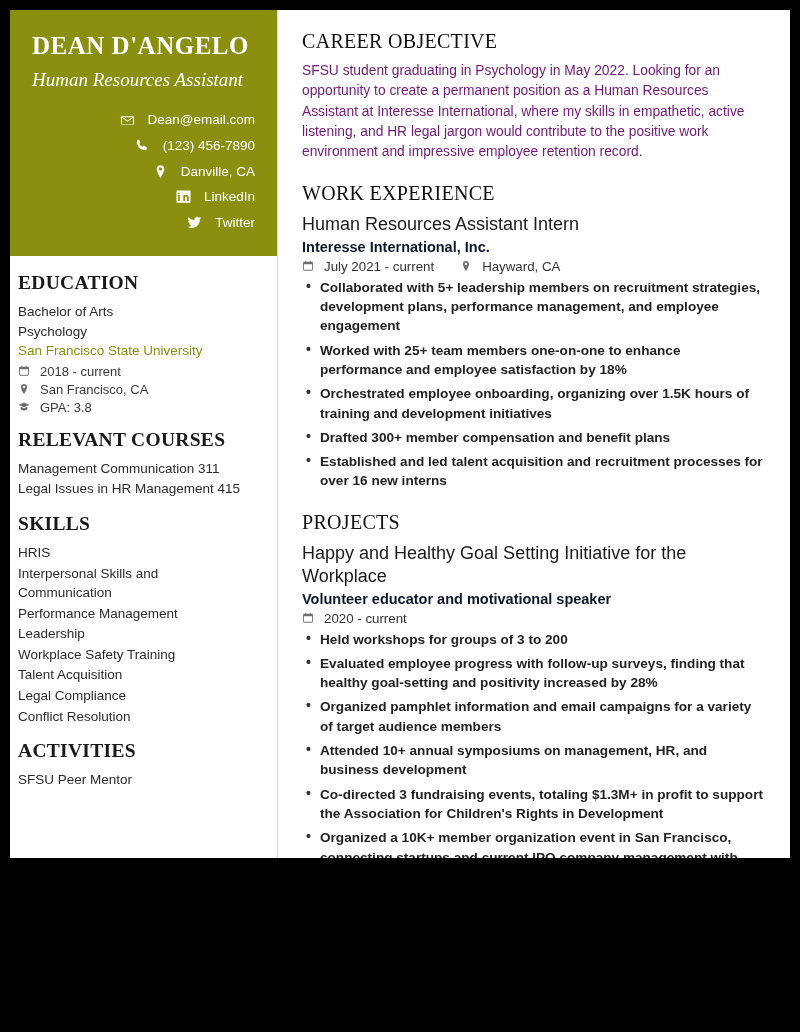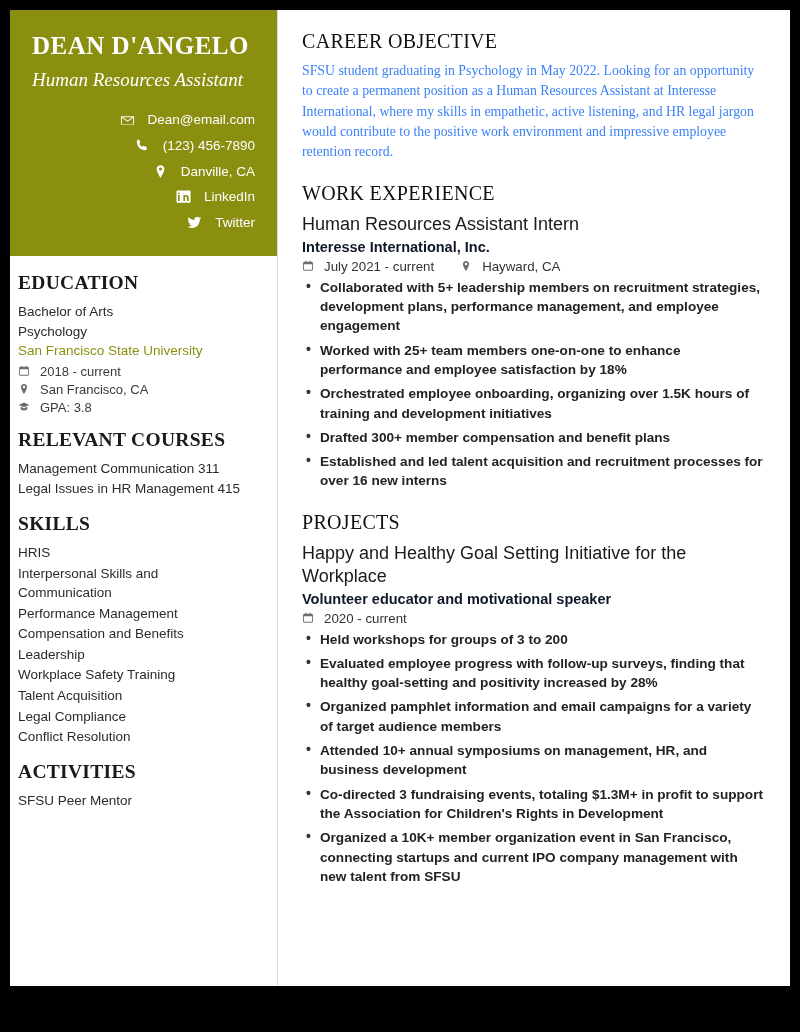--- a/index.html
+++ b/index.html
@@ -11,21 +11,21 @@
     width: 800px;
     height: 1032px;
     font-family: "Liberation Sans", sans-serif;
     overflow: hidden;
   }
   .page {
     position: absolute;
     left: 10px;
     top: 10px;
     width: 780px;
-    height: 976px;
+    height: 848px;
     background: #ffffff;
     overflow: hidden;
     display: flex;
   }
   
   .sidebar {
     width: 268px;
     flex: 0 0 268px;
     background: #ffffff;
     border-right: 1px solid #dcdcdc;
@@ -141,24 +141,23 @@
     font-family: "Liberation Serif", serif;
     font-weight: normal;
     font-size: 20px;
     color: #111111;
     letter-spacing: 0.3px;
     margin: 0 0 8px 0;
   }
   .main-sec-title.spaced { margin-top: 20px; }
   .para {
     font-size: 13.8px;
-    color: #3b82f6;
+    color: #701a75;
     line-height: 1.47;
     margin: 0 0 0 0;
-    font-family: Liberation Serif, serif;
   }
   .role {
     font-size: 18px;
     color: #1a1a1a;
     line-height: 1.3;
     margin: 4px 0 2px 0;
   }
   .org {
     font-size: 14.5px;
     color: #0f172a;
@@ -288,21 +287,20 @@
       </div>
 
       <h2 class="sec-title">RELEVANT COURSES</h2>
       <div class="course-line">Management Communication 311</div>
       <div class="course-line">Legal Issues in HR Management 415</div>
 
       <h2 class="sec-title">SKILLS</h2>
       <div class="skill-line">HRIS</div>
       <div class="skill-line">Interpersonal Skills and Communication</div>
       <div class="skill-line">Performance Management</div>
-      <div class="skill-line">Compensation and Benefits</div>
       <div class="skill-line">Leadership</div>
       <div class="skill-line">Workplace Safety Training</div>
       <div class="skill-line">Talent Acquisition</div>
       <div class="skill-line">Legal Compliance</div>
       <div class="skill-line">Conflict Resolution</div>
 
       <h2 class="sec-title">ACTIVITIES</h2>
       <div class="txt">SFSU Peer Mentor</div>
 
     </div>

